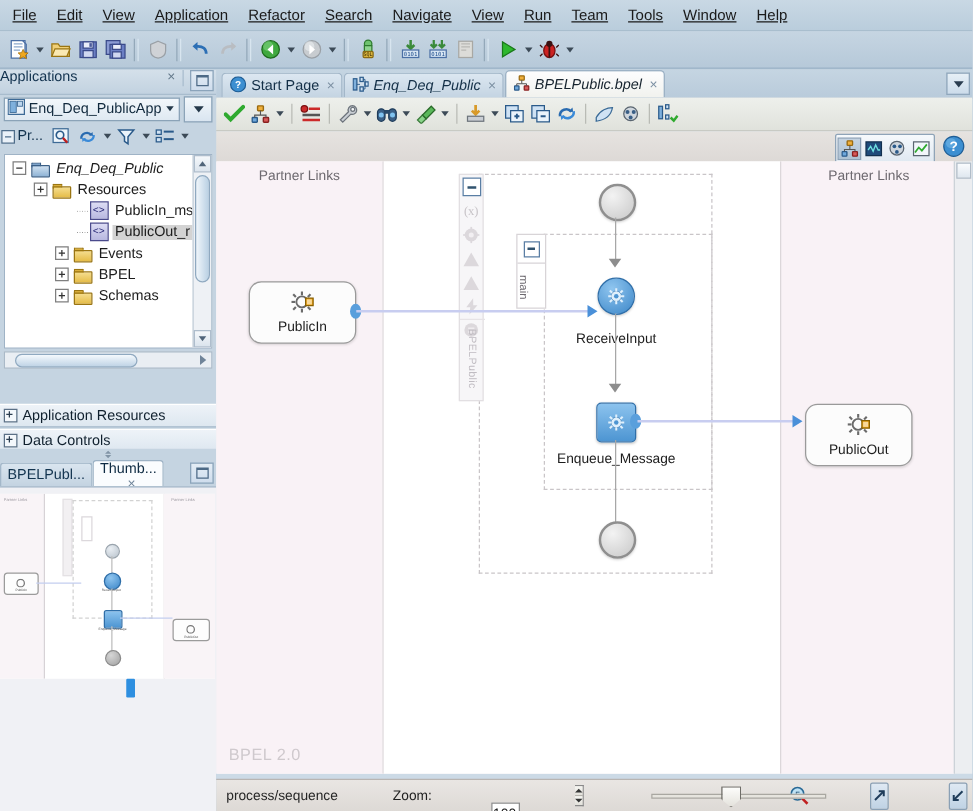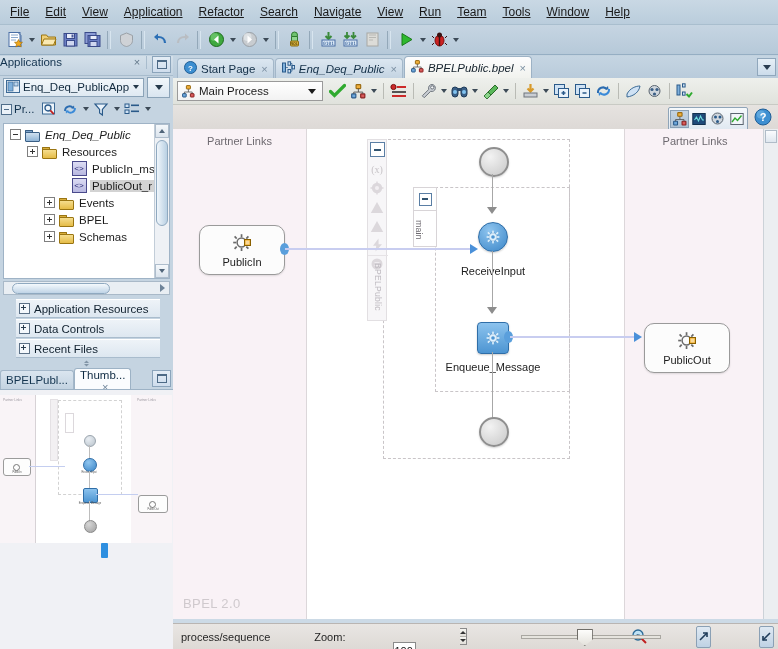--- a/index.html
+++ b/index.html
@@ -222,25 +222,25 @@
     border: 1px solid #8fa9c0; box-sizing: border-box; cursor: default;
   }
   #hscroll .hright {
     margin-left:auto; margin-right:4px; width:0;height:0;
     border-top:4px solid transparent;border-bottom:4px solid transparent;
     border-left:5px solid #6f8499;
   }
 
   
   .accordion {
-    position: absolute; left: 16px; width: 144px; height: 19px;
+    position: absolute; left: 0; width: 173px; height: 19px;
     background: linear-gradient(#eef3f8, #dde7f0);
     border-top: 1px solid #fff; border-bottom: 1px solid #a9bccd;
     display: flex; align-items: center; box-sizing: border-box;
-    font-size: 11.5px; color: #10202e; cursor: default;
+    font-size: 11.5px; color: #10202e; cursor: default; margin-top: 24px;
   }
   .accordion .abox {
     width: 9px; height: 9px; border: 1px solid #5b7086; background: #f4f8fc;
     margin: 0 4px 0 3px; position: relative; flex: 0 0 auto;
   }
   .accordion .abox::before{content:"";position:absolute;left:1px;top:3px;width:5px;height:1px;background:#2b3e50;}
   .accordion .abox::after{content:"";position:absolute;left:3px;top:1px;width:1px;height:5px;background:#2b3e50;}
 
   
   #dock {
@@ -919,32 +919,20 @@
             <path d="M6.4 4v3M6.4 7H2.4v1.6M6.4 7h3.8v1.6" fill="none" stroke="#555" stroke-width=".8"></path>
           </svg>
         </span>
         <span class="tlbl">BPELPublic.bpel</span>
         <span class="x">×</span>
       </div>
       <div id="tabbar-more"></div>
     </div>
 
     <div id="editor-toolbar">
-      <div id="procsel">
-        <span style="margin-left:4px;display:flex;">
-          <svg width="13" height="13" viewBox="0 0 13 13">
-            <rect x="4.4" y="0.6" width="4" height="3.4" fill="#f0b03c" stroke="#9a6a10" rx=".5"></rect>
-            <rect x="0.6" y="8.6" width="3.6" height="3.4" fill="#6fa8dc" stroke="#2a5a8a" rx=".5"></rect>
-            <rect x="8.4" y="8.6" width="3.6" height="3.4" fill="#d85a5a" stroke="#8a2020" rx=".5"></rect>
-            <path d="M6.4 4v3M6.4 7H2.4v1.6M6.4 7h3.8v1.6" fill="none" stroke="#555" stroke-width=".8"></path>
-          </svg>
-        </span>
-        <span class="lbl">Main Process</span>
-        <span class="caret"></span>
-      </div>
 
       <div class="etb-btn">
         <svg width="17" height="16" viewBox="0 0 17 16">
           <path d="M1.5 8.5l4 4 10-10" fill="none" stroke="#2faa2f" stroke-width="3.2" stroke-linecap="round"></path>
         </svg>
       </div>
       <div class="etb-btn">
         <svg width="15" height="15" viewBox="0 0 13 13">
           <rect x="4.4" y="0.6" width="4" height="3.4" fill="#f0b03c" stroke="#9a6a10" rx=".5"></rect>
           <rect x="0.6" y="8.6" width="3.6" height="3.4" fill="#6fa8dc" stroke="#2a5a8a" rx=".5"></rect>

